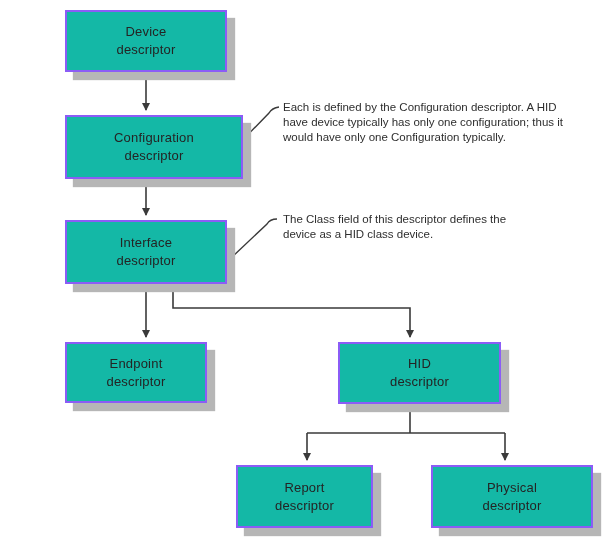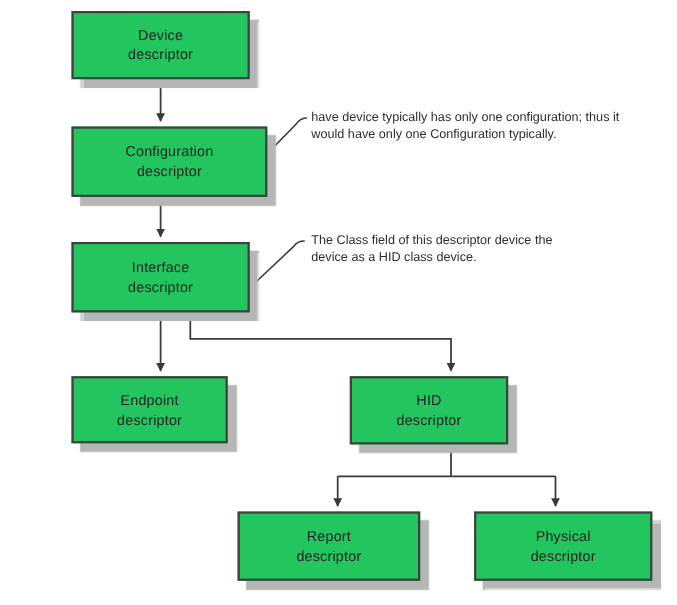--- a/index.html
+++ b/index.html
@@ -18,22 +18,22 @@
   .connectors {
     position: absolute;
     left: 0;
     top: 0;
     width: 615px;
     height: 550px;
   }
   .dbox {
     position: absolute;
     box-sizing: border-box;
-    background: #22c55e;
-    border: 2px solid #404040;
+    background: #14b8a6;
+    border: 2px solid #8b5cf6;
     box-shadow: 8px 8px 1px #b6b6b6;
     display: flex;
     flex-direction: column;
     align-items: center;
     justify-content: center;
     text-align: center;
     font-size: 13px;
     line-height: 18px;
     color: #242424;
     letter-spacing: 0.2px;
@@ -86,38 +86,39 @@
   <div class="dbox" style="left:65px; top:220px; width:162px; height:64px">
     <span>Interface</span>
     <span>descriptor</span>
   </div>
 
   <div class="dbox" style="left:65px; top:342px; width:142px; height:61px">
     <span>Endpoint</span>
     <span>descriptor</span>
   </div>
 
-  <div class="dbox" style="left:318px; top:342px; width:144px; height:62px">
+  <div class="dbox" style="left:338px; top:342px; width:163px; height:62px">
     <span>HID</span>
     <span>descriptor</span>
   </div>
 
-  <div class="dbox" style="left:216px; top:465px; width:166px; height:63px">
+  <div class="dbox" style="left:236px; top:465px; width:137px; height:63px">
     <span>Report</span>
     <span>descriptor</span>
   </div>
 
   <div class="dbox" style="left:431px; top:465px; width:162px; height:63px">
     <span>Physical</span>
     <span>descriptor</span>
   </div>
 
   <div class="note" style="left:283px; top:100px">
+    <div>Each is defined by the Configuration descriptor.  A HID</div>
     <div>have device typically has only one configuration; thus it</div>
     <div>would have only one Configuration typically.</div>
   </div>
 
   <div class="note" style="left:283px; top:212px">
-    <div>The Class field of this descriptor device the</div>
+    <div>The Class field of this descriptor defines the</div>
     <div>device as a HID class device.</div>
   </div>
 
 </div>
 
 </body></html>

